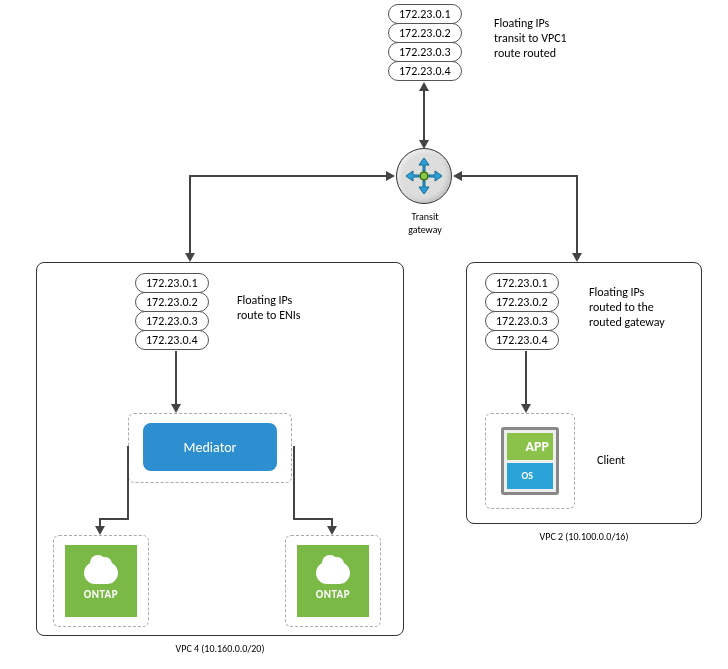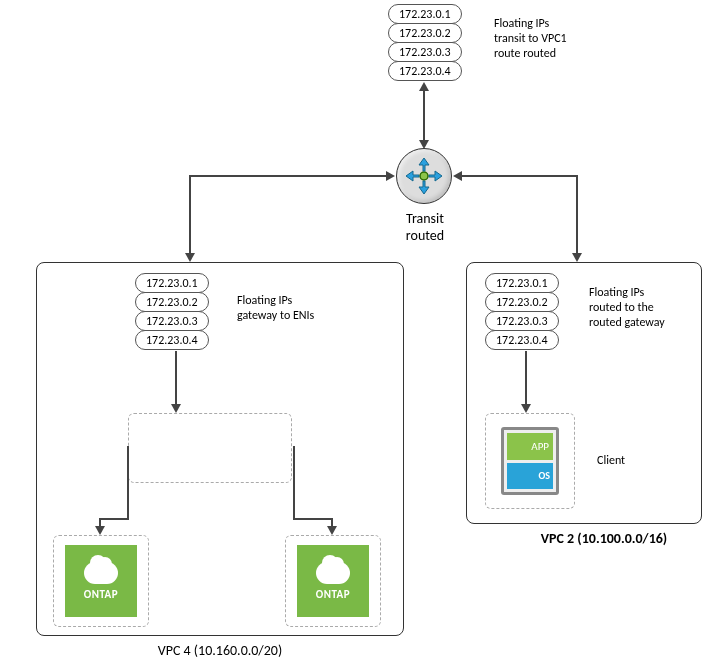--- a/index.html
+++ b/index.html
@@ -95,37 +95,37 @@
     background: #eee;
     display: flex;
     flex-direction: column;
     padding: 3px;
     gap: 3px;
   }
   .client-app {
     flex: 1;
     background: #8bc34a;
     color: #fff;
-    font-size: 11px;
-    font-weight: normal;
+    font-size: 14px;
+    font-weight: bold;
     display: flex;
     align-items: center;
     justify-content: flex-end;
     padding-right: 4px;
   }
   .client-os {
     flex: 1;
     background: #29a3d8;
     color: #fff;
     font-size: 10px;
     font-weight: bold;
     display: flex;
     align-items: center;
     justify-content: flex-end;
-    padding-right: 3px;
+    padding-right: 20px;
   }
   .router-circle {
     position: absolute;
     width: 56px;
     height: 56px;
     border-radius: 50%;
     background: #ddd;
     border: 1.5px solid #333;
     display: flex;
     align-items: center;
@@ -136,21 +136,21 @@
   .arrow-head {
     position: absolute;
     width: 0; height: 0;
   }
   .arr-down  { border-left: 5px solid transparent; border-right: 5px solid transparent; border-top: 9px solid #444; }
   .arr-up    { border-left: 5px solid transparent; border-right: 5px solid transparent; border-bottom: 9px solid #444; }
   .arr-left  { border-top: 5px solid transparent; border-bottom: 5px solid transparent; border-right: 9px solid #444; }
   .arr-right { border-top: 5px solid transparent; border-bottom: 5px solid transparent; border-left: 9px solid #444; }
   .caption {
     position: absolute;
-    font-size: 14px;
+    font-size: 10px;
     text-align: center;
   }
 </style>
 </head>
 <body>
 
 <div class="ip-stack" style="position:absolute; left:388px; top:4px;">
   <div class="ip-pill">172.23.0.1</div>
   <div class="ip-pill">172.23.0.2</div>
   <div class="ip-pill">172.23.0.3</div>
@@ -172,21 +172,21 @@
     <g fill="#2aa0df" stroke="#15698f" stroke-width="1">
       <path d="M24 6 L29 13 L25 13 L25 19 L23 19 L23 13 L19 13 Z"></path>
       <path d="M24 42 L19 35 L23 35 L23 29 L25 29 L25 35 L29 35 Z"></path>
       <path d="M6 24 L13 19 L13 23 L19 23 L19 25 L13 25 L13 29 Z"></path>
       <path d="M42 24 L35 29 L35 25 L29 25 L29 23 L35 23 L35 19 Z"></path>
     </g>
   </svg>
 </div>
 <div class="caption" style="left:399px; top:210px; width:52px;">
   <div>Transit</div>
-  <div>routed</div>
+  <div>gateway</div>
 </div>
 
 <div class="arrow-head arr-right" style="left:386px; top:171px;"></div>
 <div class="arrow-line" style="left:189px; top:175px; width:198px; height:2px;"></div>
 <div class="arrow-line" style="left:189px; top:175px; width:2px; height:80px;"></div>
 <div class="arrow-head arr-down" style="left:185px; top:253px;"></div>
 
 <div class="arrow-head arr-left" style="left:453px; top:171px;"></div>
 <div class="arrow-line" style="left:462px; top:175px; width:116px; height:2px;"></div>
 <div class="arrow-line" style="left:576px; top:175px; width:2px; height:80px;"></div>
@@ -195,27 +195,28 @@
 <div class="vpc-box" style="left:36px; top:262px; width:368px; height:374px;">
 
   <div class="ip-stack" style="position:absolute; left:98px; top:10px;">
     <div class="ip-pill">172.23.0.1</div>
     <div class="ip-pill">172.23.0.2</div>
     <div class="ip-pill">172.23.0.3</div>
     <div class="ip-pill">172.23.0.4</div>
   </div>
   <div class="label" style="position:absolute; left:200px; top:30px;">
     <div>Floating IPs</div>
-    <div>gateway to ENIs</div>
+    <div>route to ENIs</div>
   </div>
 
   <div class="arrow-line" style="position:absolute; left:138px; top:88px; width:2px; height:55px;"></div>
   <div class="arrow-head arr-down" style="position:absolute; left:134px; top:141px;"></div>
 
   <div class="vpc-inner" style="left:91px; top:150px; width:164px; height:70px;"></div>
+  <div class="mediator" style="left:106px; top:160px; width:134px; height:48px;">Mediator</div>
 
   <div class="arrow-line" style="position:absolute; left:90px; top:183px; width:2px; height:74px;"></div>
   <div class="arrow-line" style="position:absolute; left:62px; top:255px; width:30px; height:2px;"></div>
   <div class="arrow-line" style="position:absolute; left:62px; top:255px; width:2px; height:10px;"></div>
   <div class="arrow-head arr-down" style="position:absolute; left:58px; top:263px;"></div>
 
   <div class="arrow-line" style="position:absolute; left:256px; top:183px; width:2px; height:74px;"></div>
   <div class="arrow-line" style="position:absolute; left:258px; top:255px; width:38px; height:2px;"></div>
   <div class="arrow-line" style="position:absolute; left:294px; top:255px; width:2px; height:10px;"></div>
   <div class="arrow-head arr-down" style="position:absolute; left:290px; top:263px;"></div>
@@ -252,13 +253,13 @@
   <div class="arrow-head arr-down" style="position:absolute; left:54px; top:141px;"></div>
 
   <div class="vpc-inner" style="left:18px; top:150px; width:90px; height:96px;"></div>
 
   <div class="client-box" style="left:34px; top:164px;">
     <div class="client-app">APP</div>
     <div class="client-os">OS</div>
   </div>
   <div class="label" style="position:absolute; left:130px; top:190px;">Client</div>
 </div>
-<div class="caption" style="left:504px; top:530px; width:200px;font-weight:bold;">VPC 2 (10.100.0.0/16)</div>
+<div class="caption" style="left:484px; top:530px; width:200px;">VPC 2 (10.100.0.0/16)</div>
 
 </body></html>

